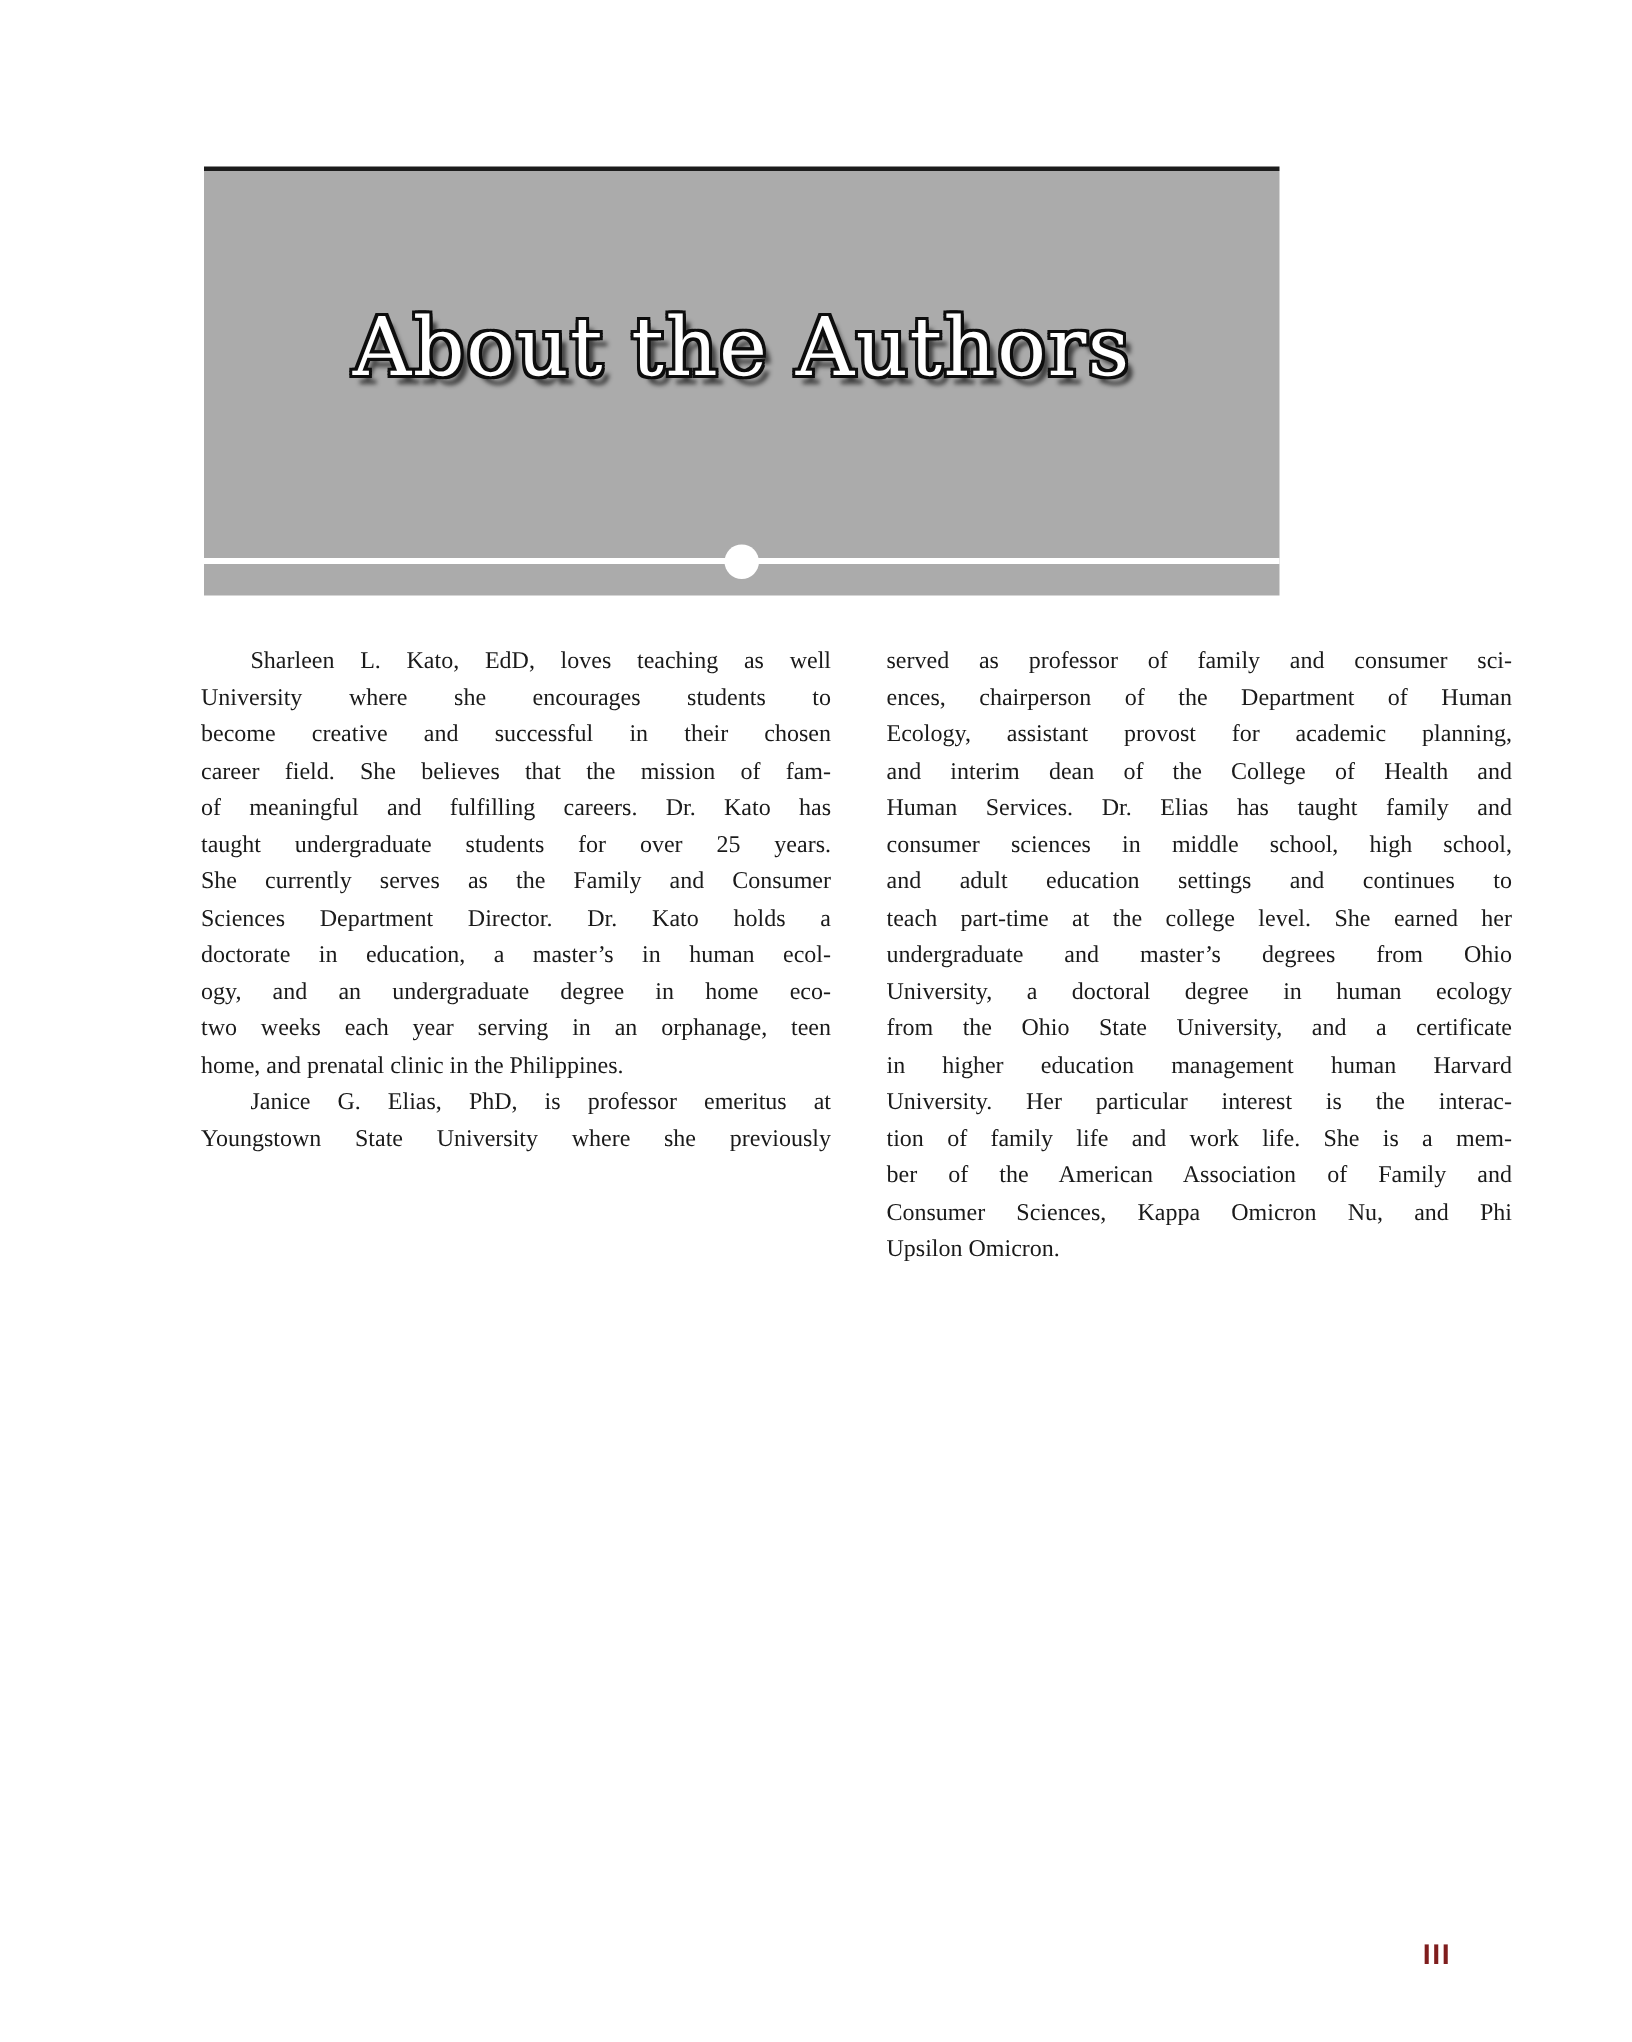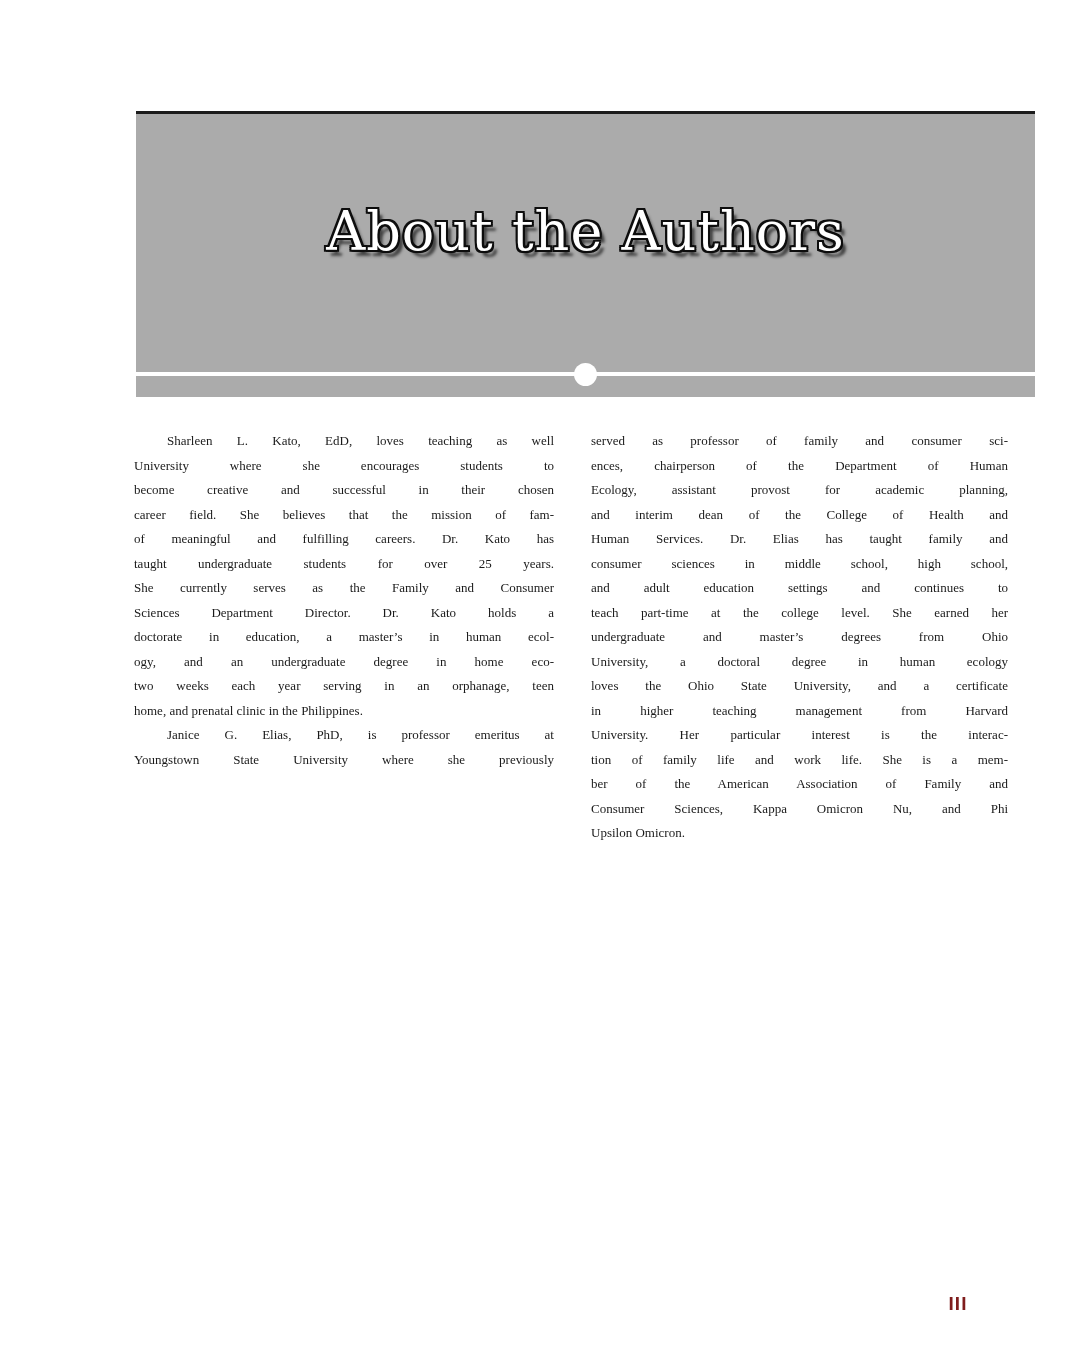--- a/index.html
+++ b/index.html
@@ -11,21 +11,21 @@
     background: #ffffff;
     overflow: hidden;
     font-family: "Liberation Serif", serif;
   }
 
   
   .banner {
     position: absolute;
     left: 136px;
     top: 111px;
-    width: 899px;
+    width: 717px;
     height: 286px;
   }
   .banner-topline {
     position: absolute;
     left: 0; top: 0;
     width: 100%; height: 3px;
     background: #1c1c1c;
   }
   .banner-gray {
     position: absolute;
@@ -72,21 +72,21 @@
     top: 429px;
     display: flex;
     gap: 37px;
     color: #1a1a1a;
   }
   .col { width: 420px; }
   .col-right { width: 417px; }
   .line {
     height: 24.5px;
     line-height: 24.5px;
-    font-size: 13px;
+    font-size: 16px;
     text-align: justify;
     text-align-last: justify;
     overflow: hidden;
     white-space: normal;
   }
   .line.end { text-align-last: left; }
   .line.ind { padding-left: 33px; }
 
   
   .page-number {
@@ -136,22 +136,22 @@
       <div class="line">served as professor of family and consumer sci-</div>
       <div class="line">ences, chairperson of the Department of Human</div>
       <div class="line">Ecology, assistant provost for academic planning,</div>
       <div class="line">and interim dean of the College of Health and</div>
       <div class="line">Human Services. Dr. Elias has taught family and</div>
       <div class="line">consumer sciences in middle school, high school,</div>
       <div class="line">and adult education settings and continues to</div>
       <div class="line">teach part-time at the college level. She earned her</div>
       <div class="line">undergraduate and master’s degrees from Ohio</div>
       <div class="line">University, a doctoral degree in human ecology</div>
-      <div class="line">loves the Ohio State University, and a certificate</div>
-      <div class="line">in higher teaching management from Harvard</div>
+      <div class="line">from the Ohio State University, and a certificate</div>
+      <div class="line">in higher education management human Harvard</div>
       <div class="line">University. Her particular interest is the interac-</div>
       <div class="line">tion of family life and work life. She is a mem-</div>
       <div class="line">ber of the American Association of Family and</div>
       <div class="line">Consumer Sciences, Kappa Omicron Nu, and Phi</div>
       <div class="line end">Upsilon Omicron.</div>
     </div>
   </div>
 
   <div class="page-number">III</div>
 

